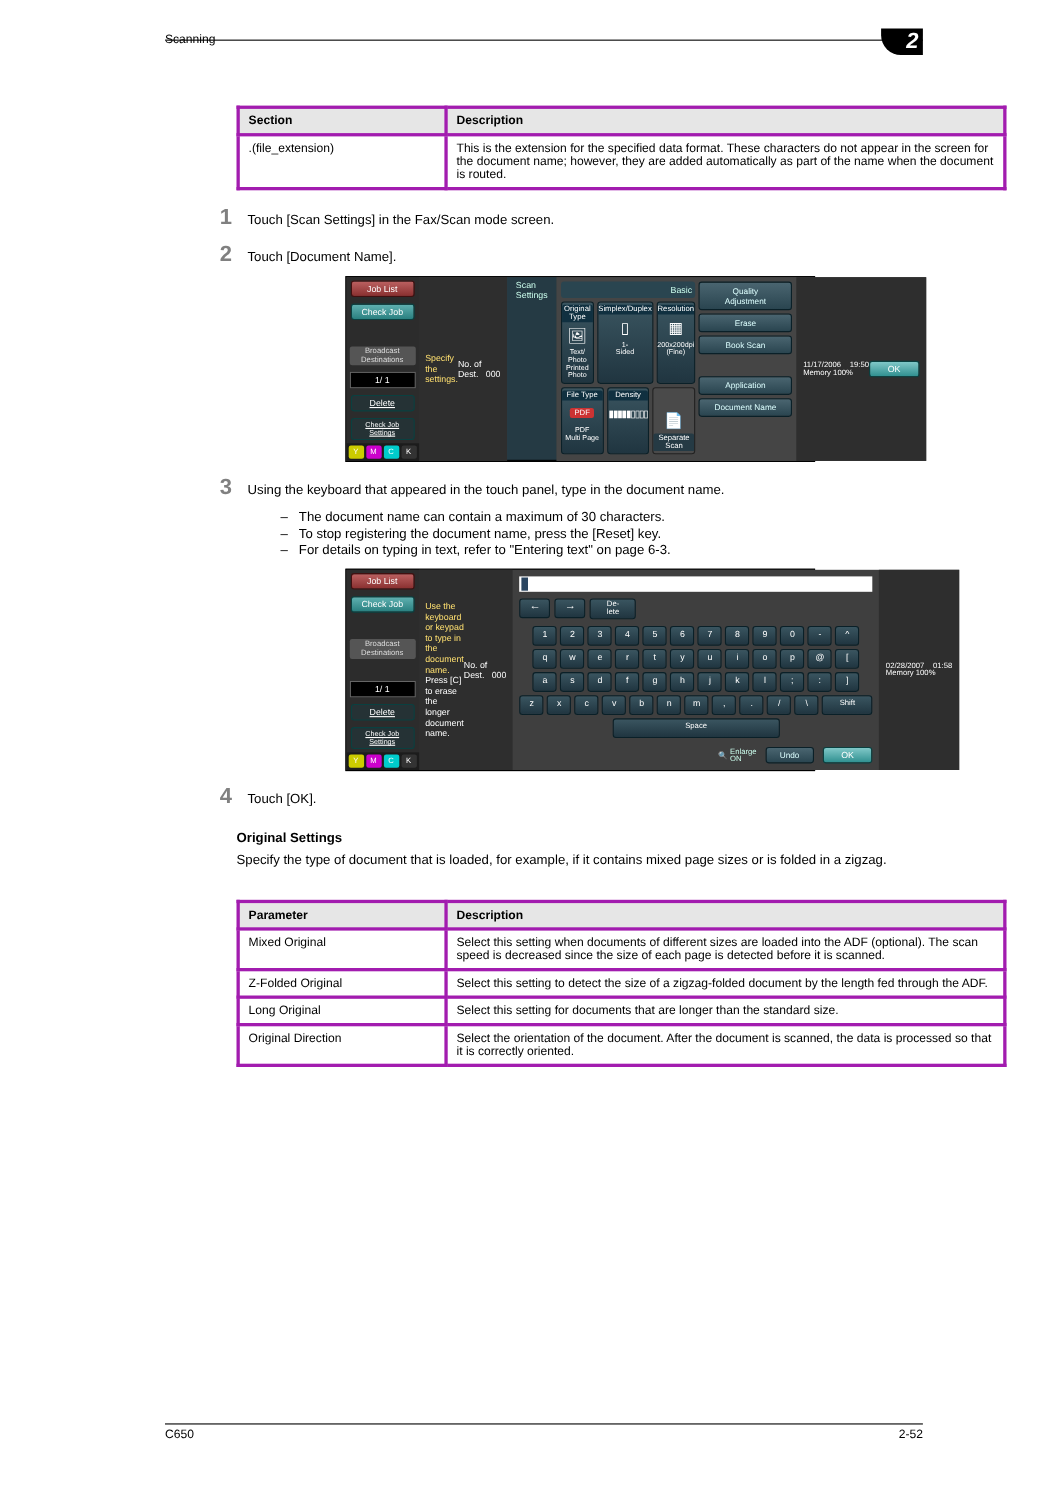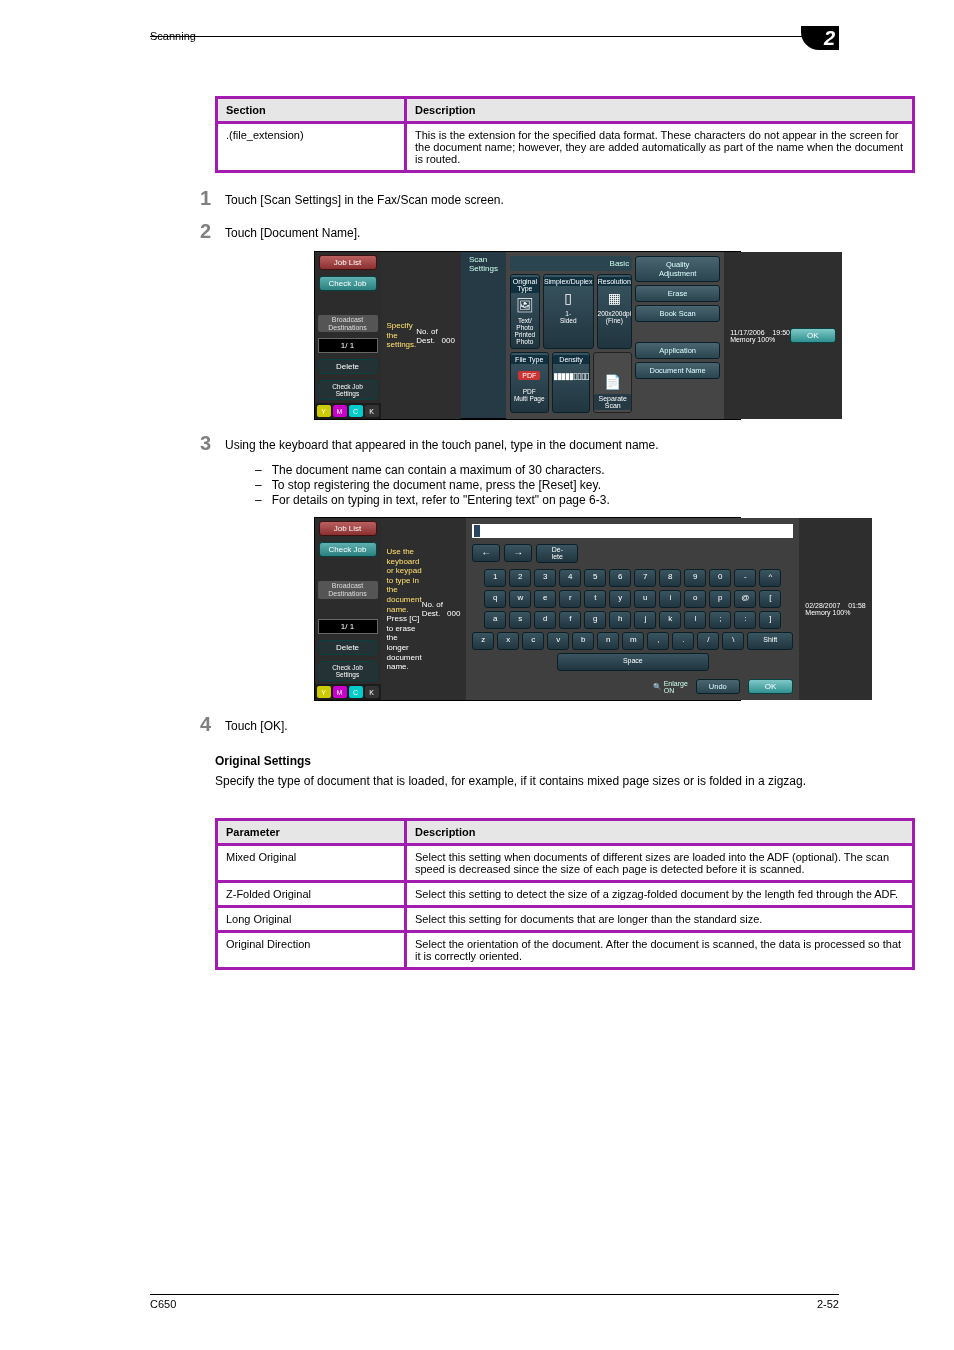--- a/index.html
+++ b/index.html
@@ -117,21 +117,21 @@
     margin: 3px 4px;
     background: linear-gradient(#5fb0b0,#2a8080);
     border: 1px solid #0a4040;
     border-radius: 3px;
     text-align: center;
     padding: 2px 0;
     font-size: 8px;
     color: #fff;
   }
   .sidebtn.red { background: linear-gradient(#bb6060,#8a3030); border-color:#401010;}
-  .sidebtn.dark { background:#253235; }
+  .sidebtn.dark { background:#253235;text-decoration:underline; }
   .sidegap { flex: 1; }
   .sidefoot {
     background: #1c1c1c;
     font-size: 7px;
     display: flex;
     padding: 2px;
     gap:2px;
   }
   .sidefoot span { background:#555; width:14px; height:12px; display:inline-flex;align-items:center;justify-content:center;border-radius:2px;}
   .sidefoot .y{background:#cc0;} .sidefoot .m{background:#c0c;} .sidefoot .c{background:#0cc;} .sidefoot .k{background:#333;}

